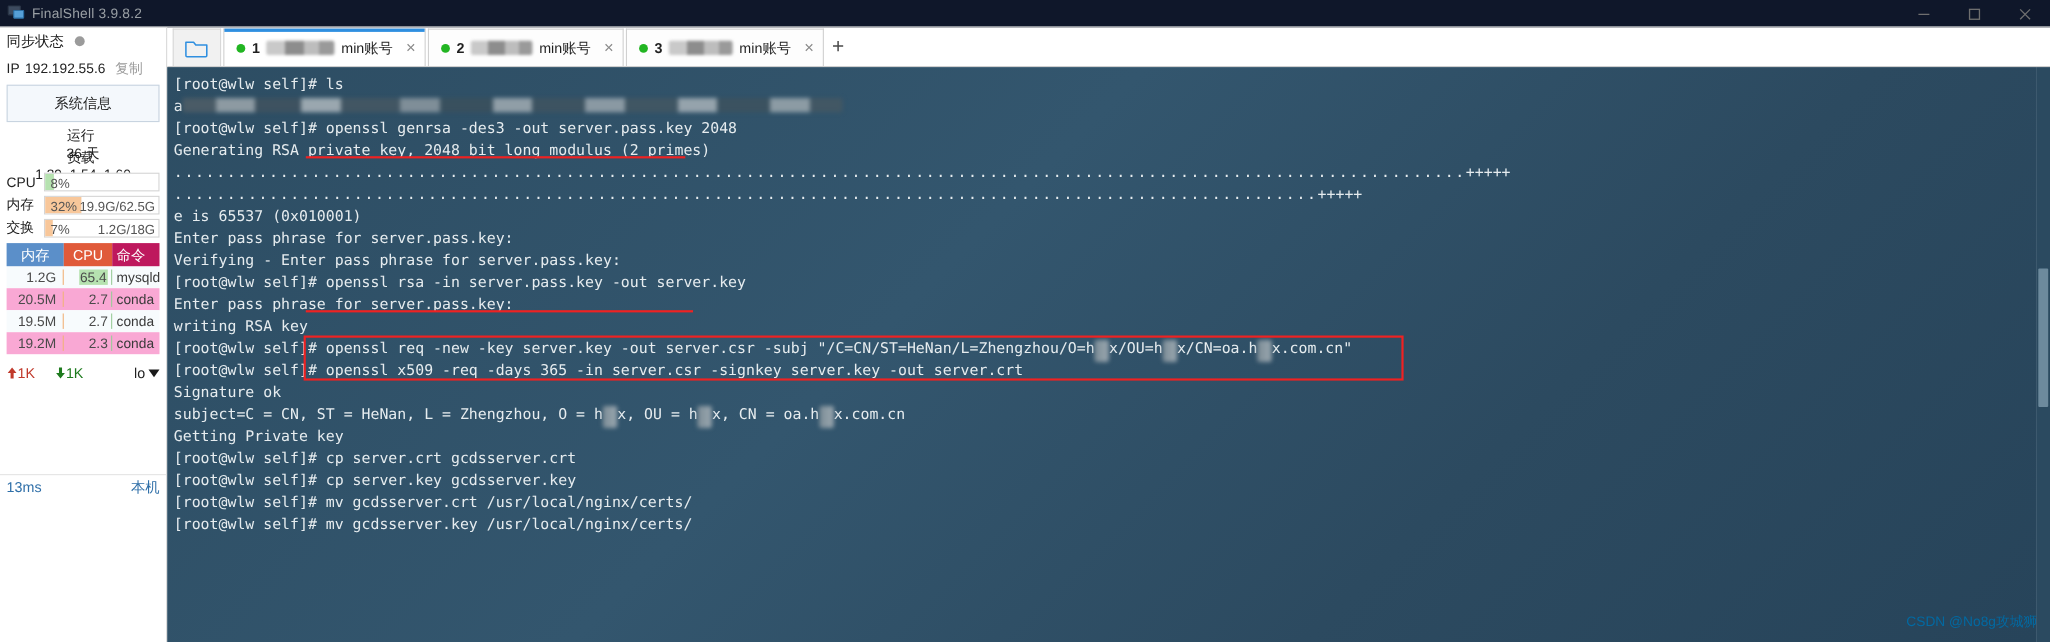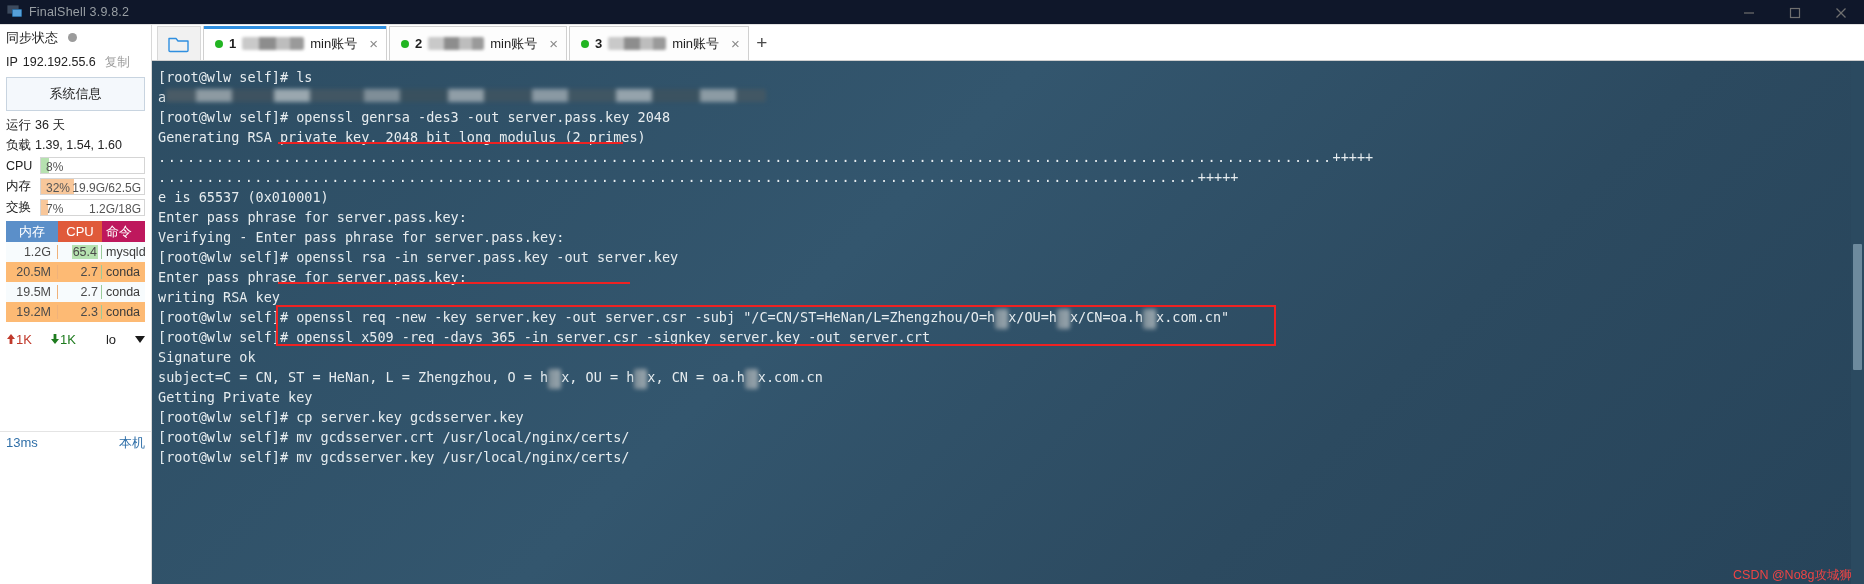--- a/index.html
+++ b/index.html
@@ -69,21 +69,21 @@
   .ip-val { color: #222; font-size: 12.5px; }
   .ip-copy { color: #9a9a9a; font-size: 12.5px; margin-left: 9px; cursor: pointer; }
 
   .sysinfo-btn {
     margin: 3px 6px 4px 6px; height: 34px;
     border: 1px solid #c8d4e0; background: #f4f8fc;
     display: flex; align-items: center; justify-content: center;
     font-size: 13px; color: #222; cursor: pointer;
   }
 
-  .kv-row { height: 20px; display: flex; align-items: center; padding: 0 6px; font-size: 12.5px; }
+  .kv-row { height: 20px; display: flex; align-items: center; padding: 0 6px; font-size: 12.5px; flex-direction: column; }
   .kv-key { color: #222; margin-right: 4px; white-space: nowrap; }
   .kv-val { color: #222; }
 
   .meter-row {
     height: 21px; display: flex; align-items: center;
     padding: 0 6px 0 6px; font-size: 12.5px; gap: 4px;
   }
   .meter-key { width: 30px; color: #222; flex: none; white-space: nowrap; }
   .meter {
     position: relative; flex: 1; height: 17px;
@@ -101,36 +101,36 @@
   .proc-head {
     display: flex; height: 21px; align-items: stretch;
     font-size: 13px; margin: 3px 6px 0 6px;
   }
   .ph-mem { flex: 0 0 52px; background: #5b8fc9; color: #fff; display: flex; align-items: center; justify-content: center; }
   .ph-cpu { flex: 0 0 44px; background: #e05a3a; color: #fff; display: flex; align-items: center; justify-content: center; }
   .ph-cmd { flex: 1; background: #be185d; color: #fff; display: flex; align-items: center; padding-left: 4px; }
   .proc-row {
     display: flex; height: 20px; align-items: center;
     font-size: 12.5px; margin: 0 6px; color: #4a4a4a;
-    background: #fdba74;
+    background: #f9a8d4;
   }
   .proc-row:nth-child(odd) { background: #f7fbfd; }
   .pr-mem { flex: 0 0 52px; text-align: right; padding-right: 6px; border-right: 1px solid #f0b27a; }
   .pr-cpu { flex: 0 0 44px; text-align: right; padding-right: 3px; border-right: 1px solid #9acb9a; position: relative; }
   .pr-cpu .hl { background: #b6e2b0; padding: 0 1px; }
   .pr-cmd { flex: 1; padding-left: 4px; color: #3a3a3a; }
 
   
   .net-head {
     display: flex; align-items: center; height: 24px;
     padding: 0 6px; font-size: 13px; margin-top: 5px;
   }
   .net-up { color: #c0392b; display: flex; align-items: center; }
   .net-down { color: #1e7b1e; display: flex; align-items: center; margin-left: 18px; }
-  .net-iface { margin-left: auto; color: #222; display: flex; align-items: center; gap: 19px; }
+  .net-iface { margin-left: auto; color: #222; display: flex; align-items: center; gap: 3px; }
   .caret-d {
     width: 0; height: 0; border-left: 5px solid transparent;
     border-right: 5px solid transparent; border-top: 7px solid #1a1a1a;
   }
 
   
   .chart-box { position: relative; margin: 0 2px 0 2px; }
   .chart-svg { display: block; }
 
   .ping-head {
@@ -197,22 +197,22 @@
     position: absolute; border: 2px solid #ef2222;
   }
   .scrollbar {
     width: 13px; flex: none; background: #2b4a60; position: relative;
   }
   .scrollbar .thumb {
     position: absolute; left: 2px; right: 2px; top: 35%; height: 24%;
     background: #6d8a9d; border-radius: 1px;
   }
   .watermark {
-    position: absolute; right: 12px; bottom: 0;
-    font-size: 12.5px; color: #ef4444;
+    position: absolute; right: 12px; bottom: 10px;
+    font-size: 12.5px; color: #0369a1;
     font-family: "Liberation Sans", sans-serif;
     margin-left: 43px;
   }
 </style>
 </head>
 <body>
 
 <div class="titlebar">
   <div class="app-icon">
     <div class="scr"></div>
@@ -403,20 +403,21 @@
           <div class="term-line">Enter pass phrase for server.pass.key:</div>
           <div class="term-line">Verifying - Enter pass phrase for server.pass.key:</div>
           <div class="term-line">[root@wlw self]# openssl rsa -in server.pass.key -out server.key</div>
           <div class="term-line">Enter pass phrase for server.pass.key:</div>
           <div class="term-line">writing RSA key</div>
           <div class="term-line">[root@wlw self]# openssl req -new -key server.key -out server.csr -subj "/C=CN/ST=HeNan/L=Zhengzhou/O=h<span class="blurtext" style="width:13px;background:linear-gradient(90deg,#7d8d97,#9aa7af);">&nbsp;</span>x/OU=h<span class="blurtext" style="width:13px;background:linear-gradient(90deg,#7d8d97,#9aa7af);">&nbsp;</span>x/CN=oa.h<span class="blurtext" style="width:13px;background:linear-gradient(90deg,#7d8d97,#9aa7af);">&nbsp;</span>x.com.cn"</div>
           <div class="term-line">[root@wlw self]# openssl x509 -req -days 365 -in server.csr -signkey server.key -out server.crt</div>
           <div class="term-line">Signature ok</div>
           <div class="term-line">subject=C = CN, ST = HeNan, L = Zhengzhou, O = h<span class="blurtext" style="width:13px;background:linear-gradient(90deg,#7d8d97,#9aa7af);">&nbsp;</span>x, OU = h<span class="blurtext" style="width:13px;background:linear-gradient(90deg,#7d8d97,#9aa7af);">&nbsp;</span>x, CN = oa.h<span class="blurtext" style="width:13px;background:linear-gradient(90deg,#7d8d97,#9aa7af);">&nbsp;</span>x.com.cn</div>
           <div class="term-line">Getting Private key</div>
+          <div class="term-line">[root@wlw self]# cp server.crt gcdsserver.crt</div>
           <div class="term-line">[root@wlw self]# cp server.key gcdsserver.key</div>
           <div class="term-line">[root@wlw self]# mv gcdsserver.crt /usr/local/nginx/certs/</div>
           <div class="term-line">[root@wlw self]# mv gcdsserver.key /usr/local/nginx/certs/</div>
           <div class="redunder" style="left: 126px; top: 81px; width: 345px; background: rgb(239, 34, 34);"></div>
           <div class="redunder" style="left: 126px; top: 221px; width: 352px; background: rgb(239, 34, 34);"></div>
           <div class="redbox" style="left: 124px; top: 244px; width: 1000px; height: 41px; border-color: rgb(239, 34, 34);"></div>
         </div>
       <div class="scrollbar">
         <div class="thumb"></div>
       </div>

